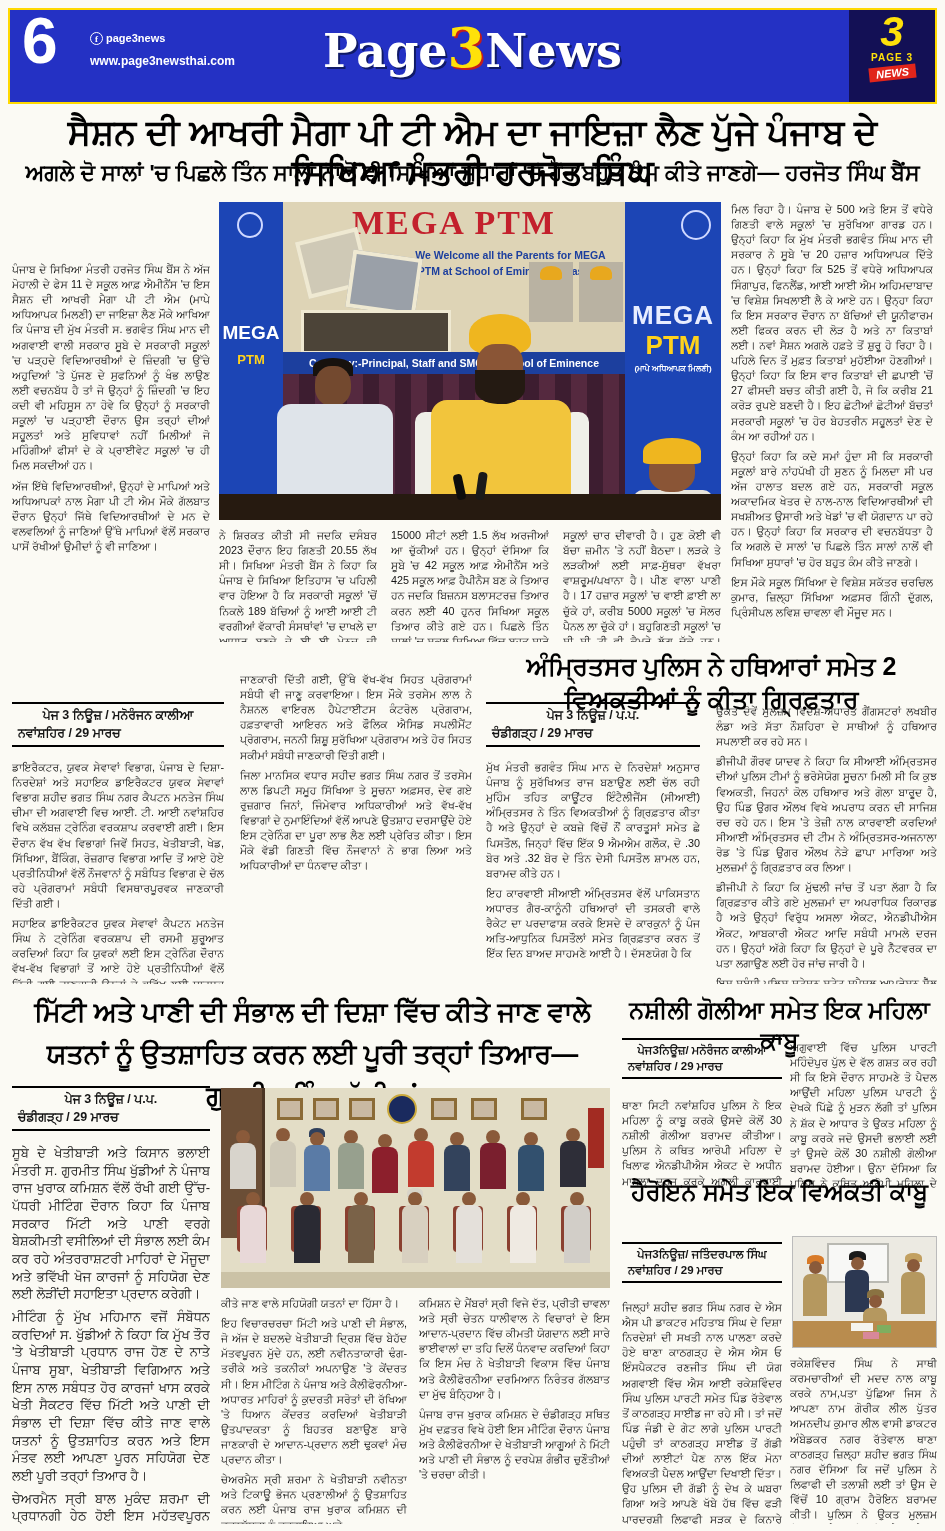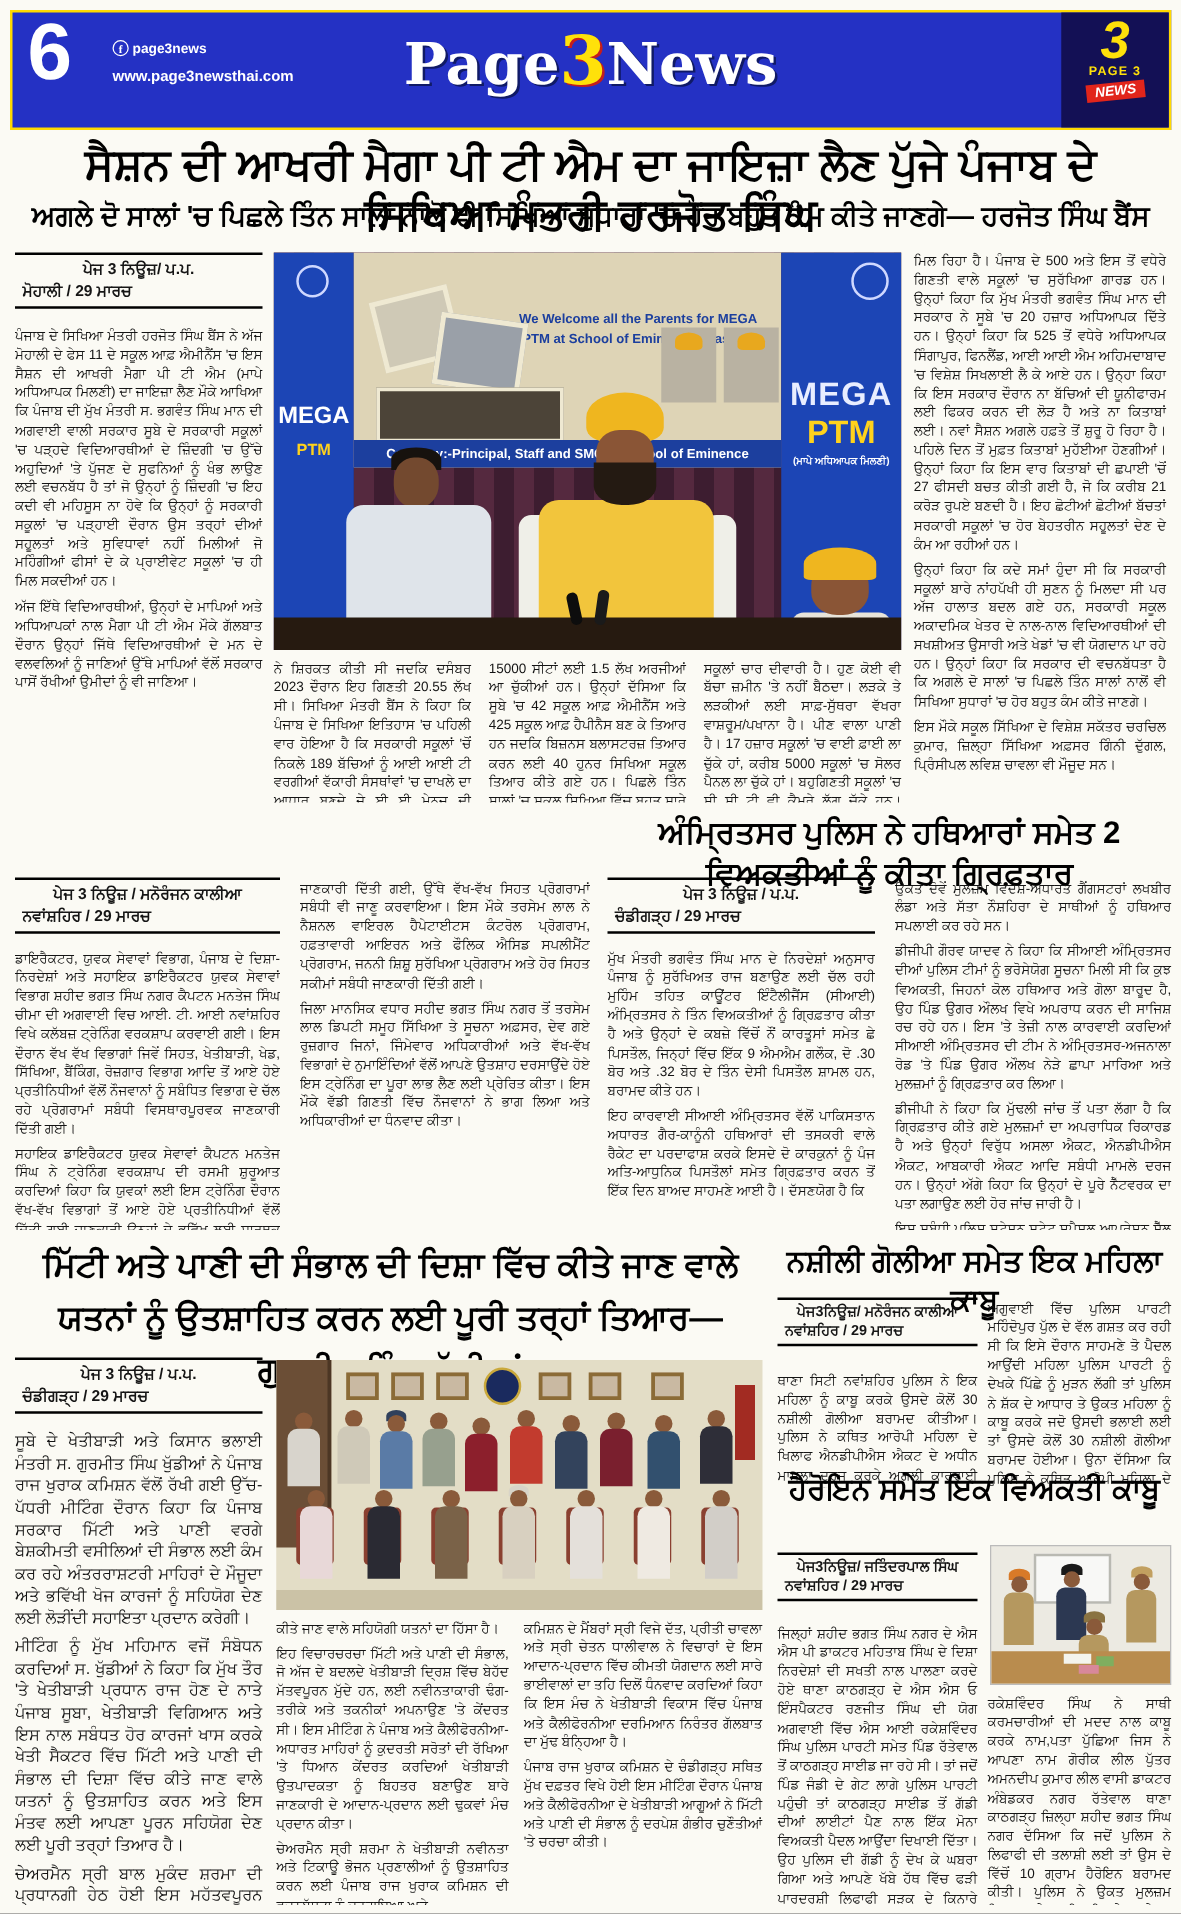--- a/index.html
+++ b/index.html
@@ -127,36 +127,33 @@
     <div class="logo3" data-name="page3-logo">
       <span class="n3" data-name="logo-number">3</span>
       <span class="pg" data-name="logo-page-label">PAGE 3</span>
       <span class="nw" data-name="logo-news-label">NEWS</span>
     </div>
   </div>
 
   <div class="hl hl-main" data-name="lead-headline">ਸੈਸ਼ਨ ਦੀ ਆਖਰੀ ਮੈਗਾ ਪੀ ਟੀ ਐਮ ਦਾ ਜਾਇਜ਼ਾ ਲੈਣ ਪੁੱਜੇ ਪੰਜਾਬ ਦੇ ਸਿਖਿਆ ਮੰਤਰੀ ਹਰਜੋਤ ਸਿੰਘ</div>
   <div class="hl-sub" data-name="lead-subheadline">ਅਗਲੇ ਦੋ ਸਾਲਾਂ 'ਚ ਪਿਛਲੇ ਤਿੰਨ ਸਾਲਾਂ ਨਾਲੋਂ ਵੀ ਸਿਖਿਆ ਸੁਧਾਰਾਂ 'ਚ ਹੋਰ ਬਹੁਤ ਕੰਮ ਕੀਤੇ ਜਾਣਗੇ— ਹਰਜੋਤ ਸਿੰਘ ਬੈਂਸ</div>
 
-  <div class="byline" style="left:12px;top:202px;width:198px;" data-name="byline-a1">
-    <div class="bl-src" data-name="byline-source">ਪੇਜ 3 ਨਿਊਜ਼/ ਪ.ਪ.</div>
-    <div class="bl-place" data-name="byline-dateline">ਮੋਹਾਲੀ  /  29 ਮਾਰਚ</div>
-  </div>
   <div class="bcol" style="left:12px;top:262px;width:198px;height:380px;" data-name="a1-left-column">
     <p data-name="paragraph">ਪੰਜਾਬ ਦੇ ਸਿਖਿਆ ਮੰਤਰੀ ਹਰਜੋਤ ਸਿੰਘ ਬੈਂਸ ਨੇ ਅੱਜ ਮੋਹਾਲੀ ਦੇ ਫੇਸ 11 ਦੇ ਸਕੂਲ ਆਫ਼ ਐਮੀਨੈਂਸ 'ਚ ਇਸ ਸੈਸ਼ਨ ਦੀ ਆਖਰੀ ਮੈਗਾ ਪੀ ਟੀ ਐਮ (ਮਾਪੇ ਅਧਿਆਪਕ ਮਿਲਣੀ) ਦਾ ਜਾਇਜ਼ਾ ਲੈਣ ਮੌਕੇ ਆਖਿਆ ਕਿ ਪੰਜਾਬ ਦੀ ਮੁੱਖ ਮੰਤਰੀ ਸ. ਭਗਵੰਤ ਸਿੰਘ ਮਾਨ ਦੀ ਅਗਵਾਈ ਵਾਲੀ ਸਰਕਾਰ ਸੂਬੇ ਦੇ ਸਰਕਾਰੀ ਸਕੂਲਾਂ 'ਚ ਪੜ੍ਹਦੇ ਵਿਦਿਆਰਥੀਆਂ ਦੇ ਜ਼ਿੰਦਗੀ 'ਚ ਉੱਚੇ ਅਹੁਦਿਆਂ 'ਤੇ ਪੁੱਜਣ ਦੇ ਸੁਫਨਿਆਂ ਨੂੰ ਖੰਭ ਲਾਉਣ ਲਈ ਵਚਨਬੱਧ ਹੈ ਤਾਂ ਜੋ ਉਨ੍ਹਾਂ ਨੂੰ ਜ਼ਿੰਦਗੀ 'ਚ ਇਹ ਕਦੀ ਵੀ ਮਹਿਸੂਸ ਨਾ ਹੋਵੇ ਕਿ ਉਨ੍ਹਾਂ ਨੂੰ ਸਰਕਾਰੀ ਸਕੂਲਾਂ 'ਚ ਪੜ੍ਹਾਈ ਦੌਰਾਨ ਉਸ ਤਰ੍ਹਾਂ ਦੀਆਂ ਸਹੂਲਤਾਂ ਅਤੇ ਸੁਵਿਧਾਵਾਂ ਨਹੀਂ ਮਿਲੀਆਂ ਜੋ ਮਹਿੰਗੀਆਂ ਫੀਸਾਂ ਦੇ ਕੇ ਪ੍ਰਾਈਵੇਟ ਸਕੂਲਾਂ 'ਚ ਹੀ ਮਿਲ ਸਕਦੀਆਂ ਹਨ।</p>
     <p data-name="paragraph">ਅੱਜ ਇੱਥੇ ਵਿਦਿਆਰਥੀਆਂ, ਉਨ੍ਹਾਂ ਦੇ ਮਾਪਿਆਂ ਅਤੇ ਅਧਿਆਪਕਾਂ ਨਾਲ ਮੈਗਾ ਪੀ ਟੀ ਐਮ ਮੌਕੇ ਗੱਲਬਾਤ ਦੌਰਾਨ ਉਨ੍ਹਾਂ ਜਿੱਥੇ ਵਿਦਿਆਰਥੀਆਂ ਦੇ ਮਨ ਦੇ ਵਲਵਲਿਆਂ ਨੂੰ ਜਾਣਿਆਂ ਉੱਥੇ ਮਾਪਿਆਂ ਵੱਲੋਂ ਸਰਕਾਰ ਪਾਸੋਂ ਰੱਖੀਆਂ ਉਮੀਦਾਂ ਨੂੰ ਵੀ ਜਾਣਿਆ।</p>
   </div>
 
   <div class="ph1" data-name="press-conference-photo">
     <div class="ph1-lban" data-name="left-banner">
       <div class="em" data-name="emblem-icon"></div>
       <div class="mg" data-name="banner-mega-text">MEGA</div>
       <div class="sb" data-name="banner-ptm-text">PTM</div>
     </div>
     <div class="ph1-cban" data-name="center-banner">
+      <div class="red" data-name="banner-title">MEGA PTM</div>
       <div class="blu" data-name="banner-welcome-text">We Welcome all the Parents for MEGA PTM at School of Eminence Phase 11</div>
       <div class="fr1" data-name="collage-frame"></div>
       <div class="fr2" data-name="collage-frame"></div>
       <div class="grp" data-name="collage-group-photo"></div>
       <div class="pr1" data-name="portrait-thumb">
           <i></i>
         </div>
       <div class="pr2" data-name="portrait-thumb">
           <i></i>
         </div>
@@ -202,21 +199,21 @@
 
   <div class="byline" style="left:12px;top:702px;width:212px;" data-name="byline-a2">
     <div class="bl-src" data-name="byline-source">ਪੇਜ 3 ਨਿਊਜ਼ / ਮਨੋਰੰਜਨ ਕਾਲੀਆ</div>
     <div class="bl-place" data-name="byline-dateline">ਨਵਾਂਸ਼ਹਿਰ /   29 ਮਾਰਚ</div>
   </div>
   <div class="bcol" style="left:12px;top:760px;width:212px;height:224px;" data-name="a2-column-1">
     <p data-name="paragraph">ਡਾਇਰੈਕਟਰ, ਯੁਵਕ ਸੇਵਾਵਾਂ ਵਿਭਾਗ, ਪੰਜਾਬ ਦੇ ਦਿਸ਼ਾ-ਨਿਰਦੇਸ਼ਾਂ ਅਤੇ ਸਹਾਇਕ ਡਾਇਰੈਕਟਰ ਯੁਵਕ ਸੇਵਾਵਾਂ ਵਿਭਾਗ ਸ਼ਹੀਦ ਭਗਤ ਸਿੰਘ ਨਗਰ ਕੈਪਟਨ ਮਨਤੇਜ ਸਿੰਘ ਚੀਮਾ ਦੀ ਅਗਵਾਈ ਵਿਚ ਆਈ. ਟੀ. ਆਈ ਨਵਾਂਸ਼ਹਿਰ ਵਿਖੇ ਕਲੱਬਜ਼ ਟ੍ਰੇਨਿੰਗ ਵਰਕਸ਼ਾਪ ਕਰਵਾਈ ਗਈ। ਇਸ ਦੌਰਾਨ ਵੱਖ ਵੱਖ ਵਿਭਾਗਾਂ ਜਿਵੇਂ ਸਿਹਤ, ਖੇਤੀਬਾੜੀ, ਖੇਡ, ਸਿੱਖਿਆ, ਬੈਂਕਿੰਗ, ਰੋਜ਼ਗਾਰ ਵਿਭਾਗ ਆਦਿ ਤੋਂ ਆਏ ਹੋਏ ਪ੍ਰਤੀਨਿਧੀਆਂ ਵੱਲੋਂ ਨੌਜਵਾਨਾਂ ਨੂੰ ਸਬੰਧਿਤ ਵਿਭਾਗ ਦੇ ਚੱਲ ਰਹੇ ਪ੍ਰੋਗਰਾਮਾਂ ਸਬੰਧੀ ਵਿਸਥਾਰਪੂਰਵਕ ਜਾਣਕਾਰੀ ਦਿੱਤੀ ਗਈ।</p>
     <p data-name="paragraph">ਸਹਾਇਕ ਡਾਇਰੈਕਟਰ ਯੁਵਕ ਸੇਵਾਵਾਂ ਕੈਪਟਨ ਮਨਤੇਜ ਸਿੰਘ ਨੇ ਟ੍ਰੇਨਿੰਗ ਵਰਕਸ਼ਾਪ ਦੀ ਰਸਮੀ ਸ਼ੁਰੂਆਤ ਕਰਦਿਆਂ ਕਿਹਾ ਕਿ ਯੁਵਕਾਂ ਲਈ ਇਸ ਟ੍ਰੇਨਿੰਗ ਦੌਰਾਨ ਵੱਖ-ਵੱਖ ਵਿਭਾਗਾਂ ਤੋਂ ਆਏ ਹੋਏ ਪ੍ਰਤੀਨਿਧੀਆਂ ਵੱਲੋਂ ਦਿੱਤੀ ਗਈ ਜਾਣਕਾਰੀ ਉਨ੍ਹਾਂ ਦੇ ਭਵਿੱਖ ਲਈ ਸਾਰਥਕ ਸਿੱਟੇ ਲੈ ਕੇ ਆਵੇਗੀ।</p>
 
   </div>
-  <div class="bcol" style="left:240px;top:704px;width:232px;height:280px;" data-name="a2-column-2">
+  <div class="bcol" style="left:240px;top:672px;width:232px;height:280px;font-family:Liberation Serif, serif;" data-name="a2-column-2">
     <p data-name="paragraph">ਜਾਣਕਾਰੀ ਦਿੱਤੀ ਗਈ, ਉੱਥੇ ਵੱਖ-ਵੱਖ ਸਿਹਤ ਪ੍ਰੋਗਰਾਮਾਂ ਸਬੰਧੀ ਵੀ ਜਾਣੂ ਕਰਵਾਇਆ। ਇਸ ਮੌਕੇ ਤਰਸੇਮ ਲਾਲ ਨੇ ਨੈਸ਼ਨਲ ਵਾਇਰਲ ਹੈਪੇਟਾਈਟਸ ਕੰਟਰੋਲ ਪ੍ਰੋਗਰਾਮ, ਹਫ਼ਤਾਵਾਰੀ ਆਇਰਨ ਅਤੇ ਫੌਲਿਕ ਐਸਿਡ ਸਪਲੀਮੈਂਟ ਪ੍ਰੋਗਰਾਮ, ਜਨਨੀ ਸ਼ਿਸ਼ੂ ਸੁਰੱਖਿਆ ਪ੍ਰੋਗਰਾਮ ਅਤੇ ਹੋਰ ਸਿਹਤ ਸਕੀਮਾਂ ਸਬੰਧੀ ਜਾਣਕਾਰੀ ਦਿੱਤੀ ਗਈ।</p>
     <p data-name="paragraph">ਜਿਲਾ ਮਾਨਸਿਕ ਵਧਾਰ ਸਹੀਦ ਭਗਤ ਸਿੰਘ ਨਗਰ ਤੋਂ ਤਰਸੇਮ ਲਾਲ ਡਿਪਟੀ ਸਮੂਹ ਸਿੱਖਿਆ ਤੇ ਸੂਚਨਾ ਅਫ਼ਸਰ, ਦੇਵ ਗਏ ਰੁਜ਼ਗਾਰ ਜਿਨਾਂ, ਜਿੰਮੇਵਾਰ ਅਧਿਕਾਰੀਆਂ ਅਤੇ ਵੱਖ-ਵੱਖ ਵਿਭਾਗਾਂ ਦੇ ਨੁਮਾਇੰਦਿਆਂ ਵੱਲੋਂ ਆਪਣੇ ਉਤਸ਼ਾਹ ਦਰਸਾਉਂਦੇ ਹੋਏ ਇਸ ਟ੍ਰੇਨਿੰਗ ਦਾ ਪੂਰਾ ਲਾਭ ਲੈਣ ਲਈ ਪ੍ਰੇਰਿਤ ਕੀਤਾ। ਇਸ ਮੌਕੇ ਵੱਡੀ ਗਿਣਤੀ ਵਿੱਚ ਨੌਜਵਾਨਾਂ ਨੇ ਭਾਗ ਲਿਆ ਅਤੇ ਅਧਿਕਾਰੀਆਂ ਦਾ ਧੰਨਵਾਦ ਕੀਤਾ।</p>
   </div>
 
   <div class="art-hl" style="left:486px;top:650px;width:451px;font-size:25px;" data-name="a3-headline">ਅੰਮ੍ਰਿਤਸਰ ਪੁਲਿਸ ਨੇ ਹਥਿਆਰਾਂ ਸਮੇਤ 2 ਵਿਅਕਤੀਆਂ ਨੂੰ ਕੀਤਾ ਗ੍ਰਿਫ਼ਤਾਰ</div>
   <div class="byline" style="left:486px;top:702px;width:214px;" data-name="byline-a3">
     <div class="bl-src" data-name="byline-source">ਪੇਜ 3 ਨਿਊਜ਼ / ਪ.ਪ.</div>
     <div class="bl-place" data-name="byline-dateline">ਚੰਡੀਗੜ੍ਹ /   29 ਮਾਰਚ</div>
   </div>
   <div class="bcol" style="left:486px;top:760px;width:214px;height:224px;" data-name="a3-column-1">

